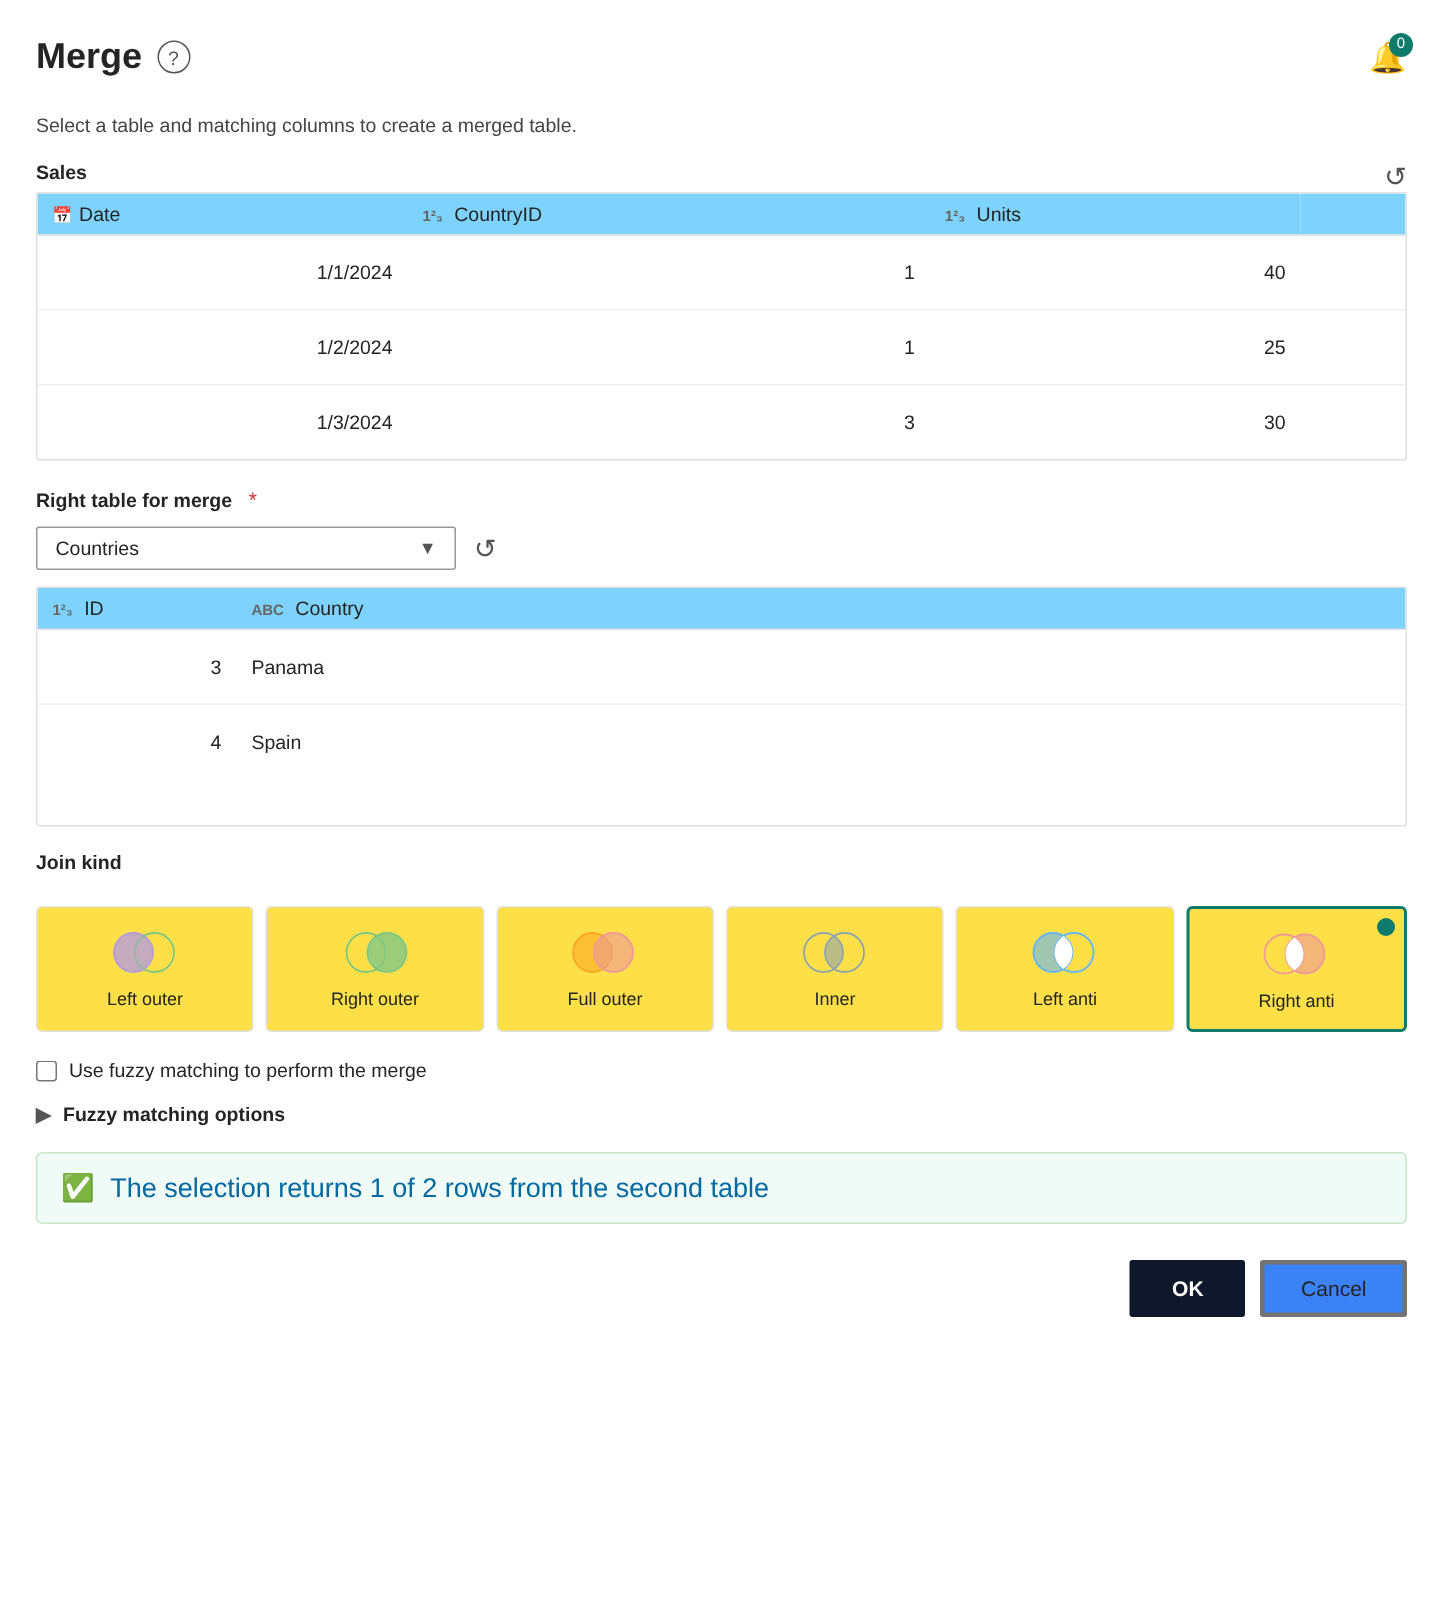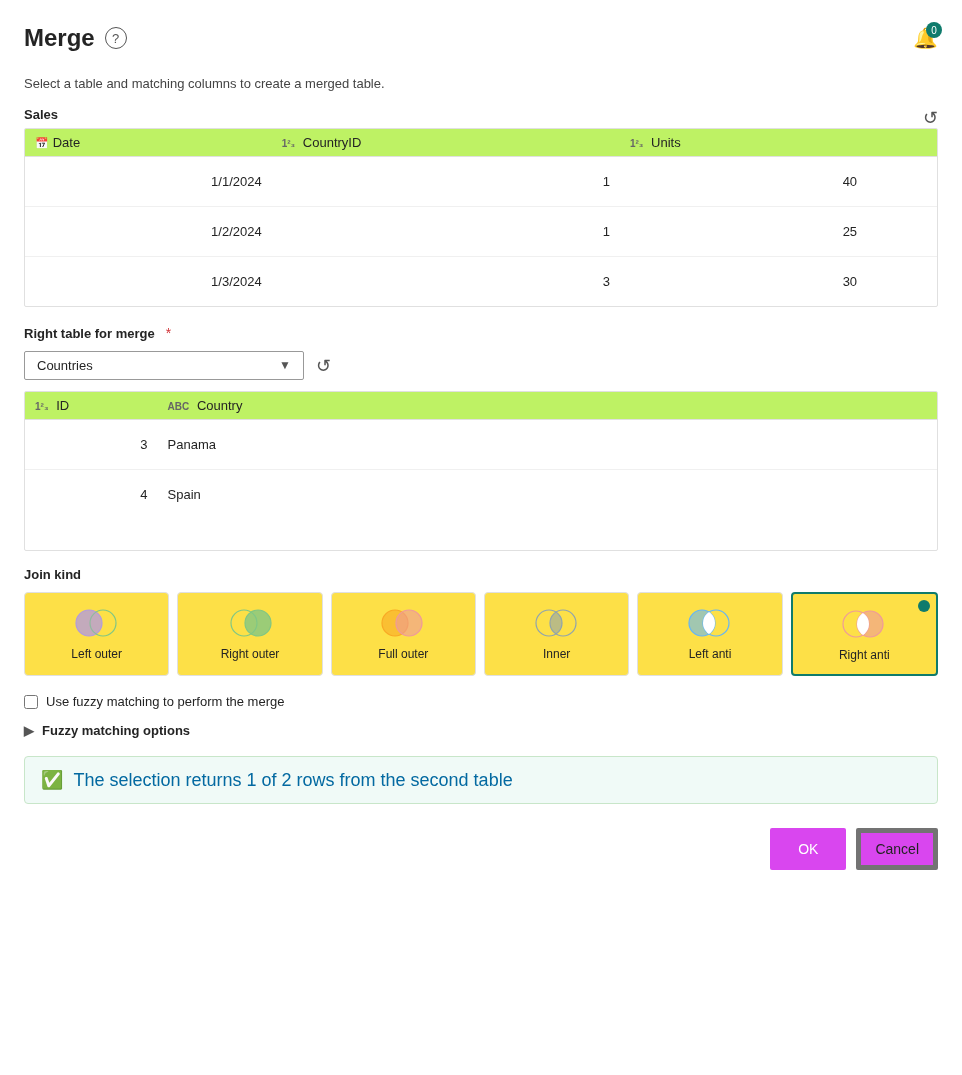--- a/index.html
+++ b/index.html
@@ -78,21 +78,21 @@
       border-radius: 2px;
       margin-bottom: 8px;
       overflow: hidden;
       position: relative;
     }
     table {
       width: 100%;
       border-collapse: collapse;
     }
     table thead tr {
-      background: #bef264;
+      background: #7dd3fc;
     }
     table thead th {
       text-align: left;
       padding: 6px 10px;
       font-size: 13px;
       font-weight: 500;
       border-bottom: 1px solid #e0e0e0;
       color: #242424;
       white-space: nowrap;
     }
@@ -159,21 +159,21 @@
       justify-content: space-between;
     }
     .dropdown .chevron {
       font-size: 12px;
       color: #555;
     }
     .join-kind-label {
       font-size: 13px;
       font-weight: 600;
       color: #242424;
-      margin-bottom: 10px;
+      margin-bottom: 22px;
     }
     .join-options {
       display: flex;
       gap: 8px;
       margin-bottom: 18px;
       flex-wrap: nowrap;
     }
     .join-option {
       flex: 1;
       border: 1px solid #e0e0e0;
@@ -258,34 +258,34 @@
       font-size: 18px;
       color: #0369a1;
     }
     .action-row {
       display: flex;
       justify-content: flex-end;
       gap: 10px;
       margin-top: 8px;
     }
     .btn-ok {
-      background: #d946ef;
+      background: #0f172a;
       color: #fff;
       border: none;
       padding: 8px 28px;
       font-size: 14px;
-      font-weight: 400;
+      font-weight: 700;
       border-radius: 2px;
       cursor: pointer;
     }
     .btn-cancel {
-      background: #d946ef;
-      color: #242424;
-      border: 5px solid #737373;
-      padding: 8px 14px;
+      background: #3b82f6;
+      color: #242424;
+      border: 3px solid #737373;
+      padding: 8px 24px;
       font-size: 14px;
       border-radius: 2px;
       cursor: pointer;
     }
     .top-refresh-wrapper {
       position: relative;
       margin-bottom: 6px;
     }
     .top-refresh-btn {
       position: absolute;

